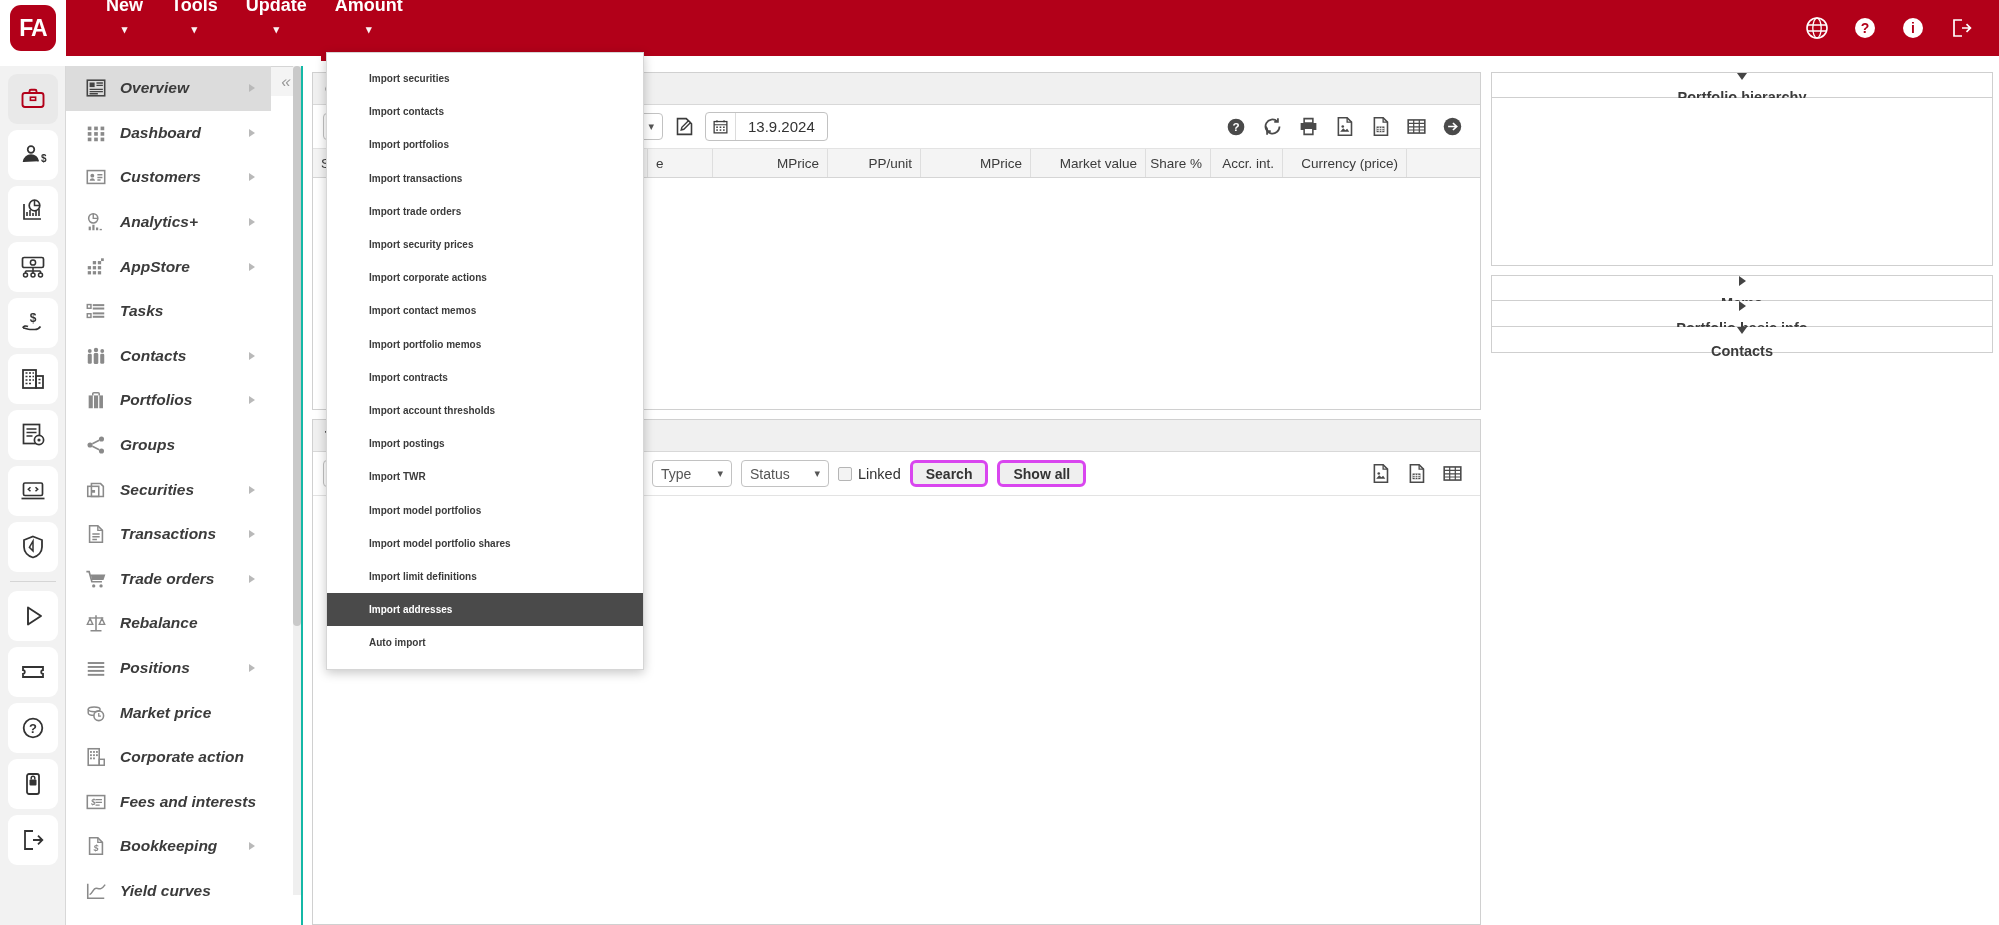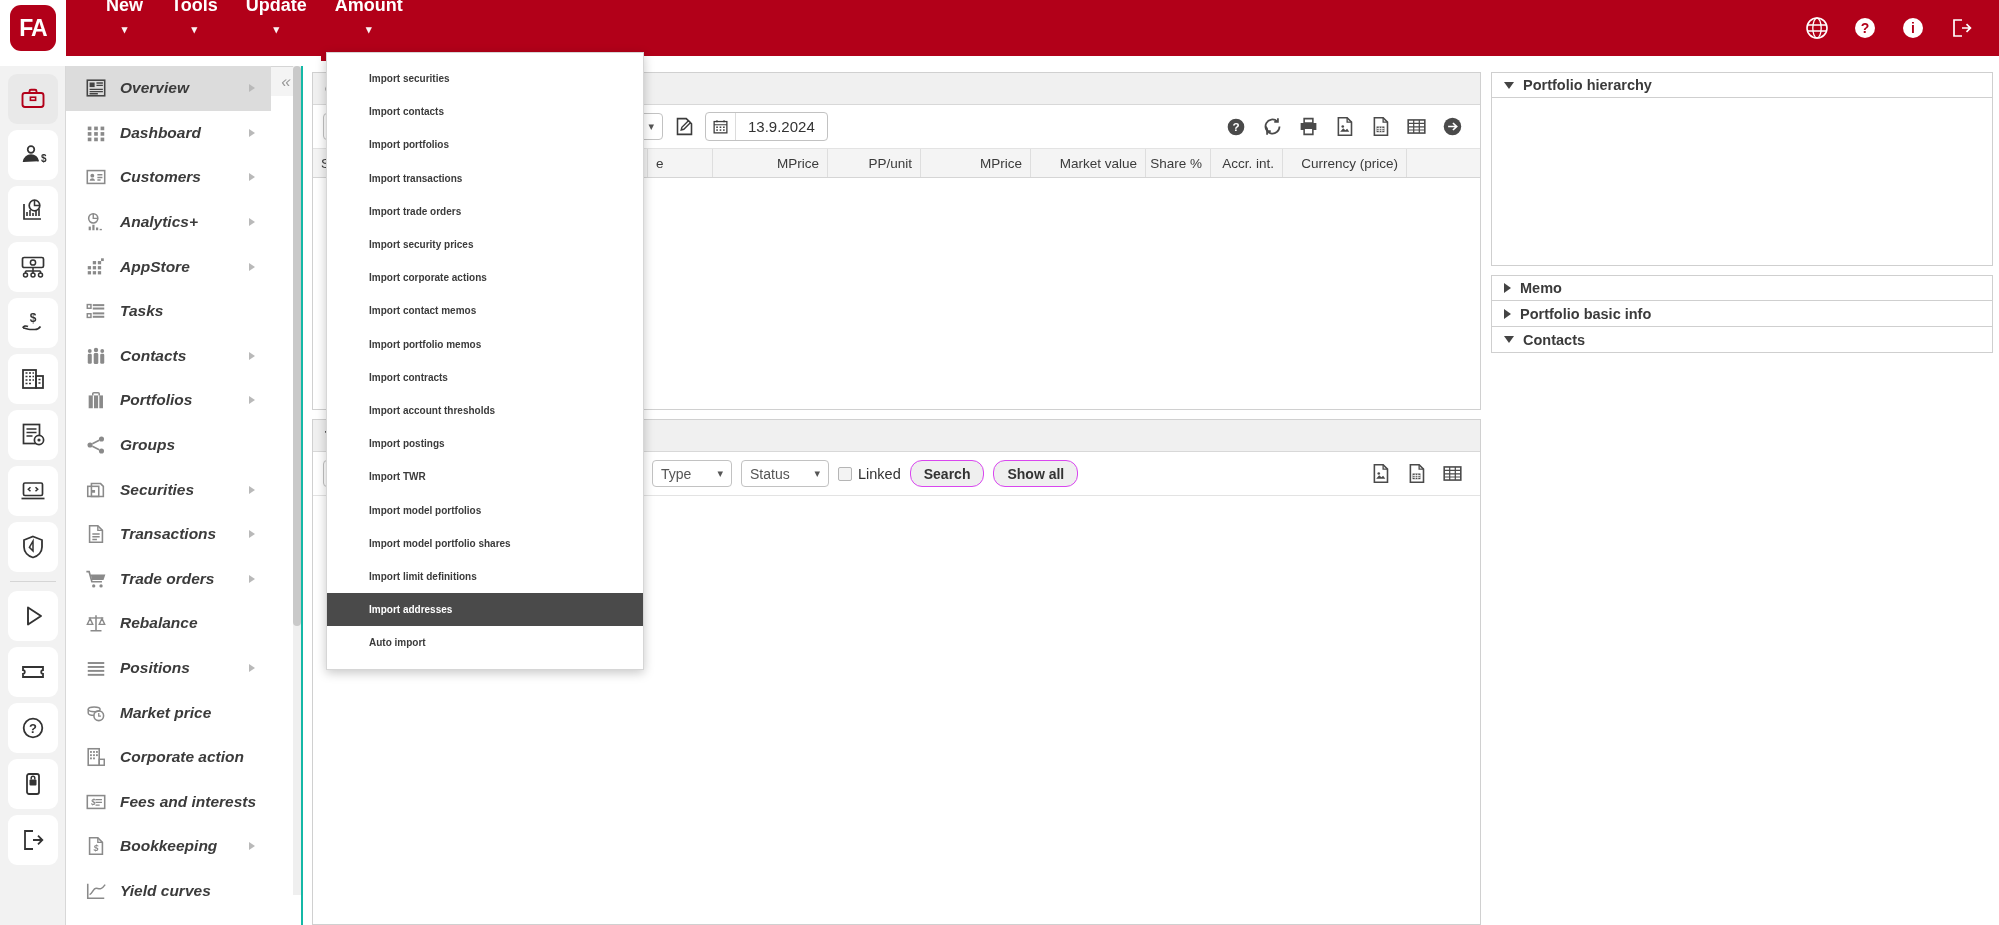--- a/index.html
+++ b/index.html
@@ -138,35 +138,35 @@
     display: flex; align-items: center; padding: 0 8px; white-space: nowrap;
   }
   .th.r { justify-content: flex-end; }
   .tbody { flex: 1; background: #fff; }
 
   .panel-top { height: 338px; flex: 0 0 338px; }
   .spacer8 { height: 9px; flex: 0 0 9px; }
   .panel-bottom { flex: 1 1 auto; margin-bottom: 0; }
 
   .btn {
-    height: 27px; border: 1px solid #d946ef; border-radius: 12px; background: #efefef;
+    height: 27px; border: 3px solid #d946ef; border-radius: 6px; background: #efefef;
     font-size: 14px; font-weight: 700; color: #333; padding: 0 13px;
     display: flex; align-items: center; cursor: pointer;
   }
   .cbwrap { display: flex; align-items: center; gap: 6px; font-size: 14.5px; color: #333; cursor: pointer; }
   .cbox { width: 14px; height: 14px; border: 1px solid #b5b5b5; border-radius: 2px; background: #f3f3f3; }
 
   
   .right {
     width: 810px; flex: 1 1 auto; padding: 6px 6px 0 2px; display: flex; flex-direction: column;
   }
   .acc-head {
     height: 26px; display: flex; align-items: center; gap: 9px; padding: 0 12px;
     border: 1px solid #cfcfcf; background: #fff;
-    font-size: 14.5px; font-weight: 700; color: #3b3b3b; cursor: pointer;
+    font-size: 14.5px; font-weight: 700; color: #3b3b3b; cursor: pointer; flex-direction: column;
   }
   .tri-d { width: 0; height: 0; border-top: 7px solid #444; border-left: 5px solid transparent; border-right: 5px solid transparent; }
   .tri-r { width: 0; height: 0; border-left: 7px solid #444; border-top: 5px solid transparent; border-bottom: 5px solid transparent; }
   .acc-body { border: 1px solid #cfcfcf; border-top: none; background: #fff; height: 168px; }
   .acc-gap { height: 9px; }
 
   
   .dropdown {
     position: absolute; top: 52px; left: 326px; width: 318px;
     background: #ffffff; border: 1px solid #d6d6d6;

